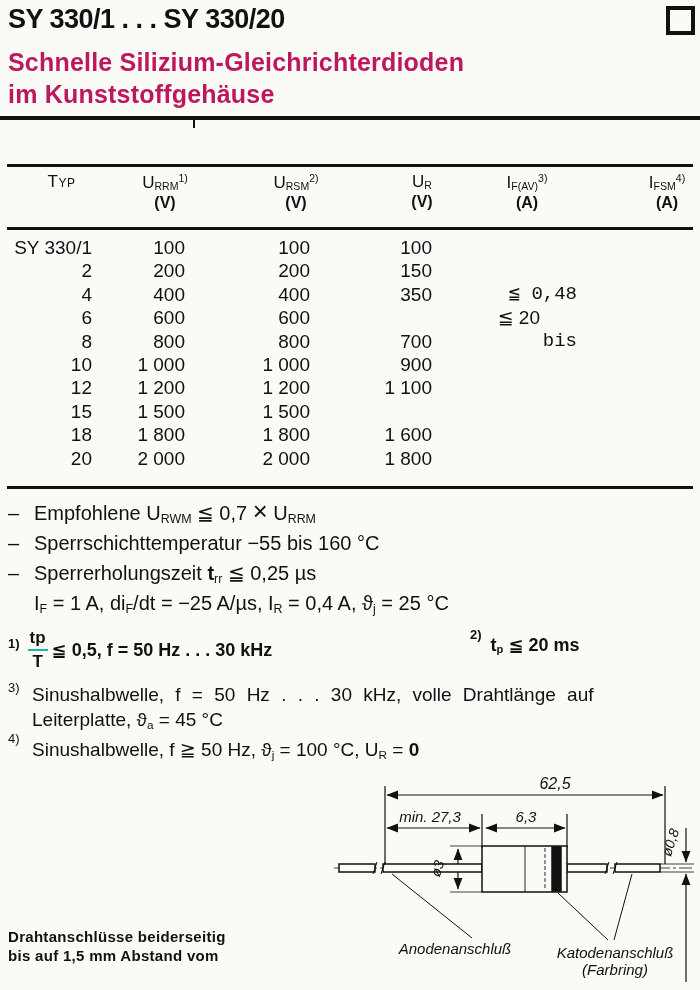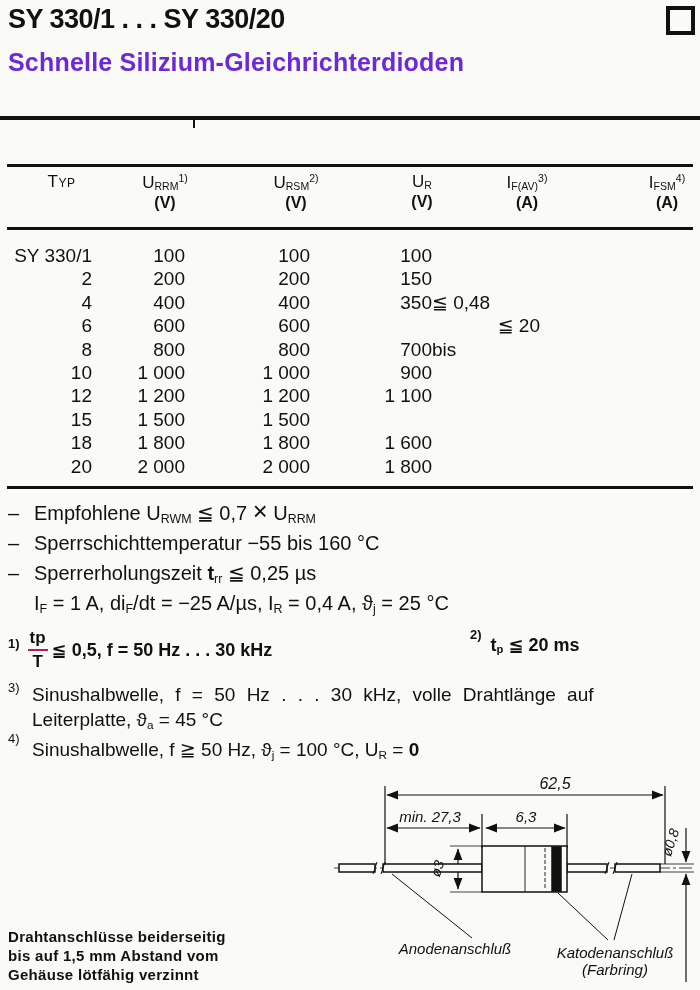--- a/index.html
+++ b/index.html
@@ -17,62 +17,62 @@
   .title{
     position:absolute;left:8px;top:4px;
     font-size:27px;font-weight:bold;letter-spacing:-0.5px;
   }
   .corner-box{
     position:absolute;left:666px;top:6px;width:21px;height:21px;
     border:4px solid #111;background:#fafaf7;
   }
   .subtitle{
     position:absolute;left:8px;top:46px;
-    font-size:25px;font-weight:bold;line-height:32px;color:#6d28d9;
+    font-size:25px;font-weight:bold;line-height:32px;color:#be185d;
     letter-spacing:0.2px;
   }
   .rule{position:absolute;background:#111;}
   .rule-thick{left:0;top:116px;width:700px;height:4px;}
   .rule-tick{left:193px;top:120px;width:2px;height:8px;}
   .rule-tabletop{left:7px;top:164px;width:686px;height:3px;}
   .rule-headsep{left:7px;top:227px;width:686px;height:3px;}
   .rule-tablebottom{left:7px;top:486px;width:686px;height:3px;}
 
   .thead{position:absolute;left:0;top:172px;width:700px;height:52px;}
   .th{position:absolute;display:flex;flex-direction:column;align-items:center;}
   .th-main{font-size:17px;}
   .th-unit{font-size:16px;font-weight:bold;margin-top:1px;}
   .sc{font-variant:small-caps;letter-spacing:0.5px;}
 
   .tbody{position:absolute;left:0;top:236px;width:700px;}
   .trow{display:flex;height:23.4px;line-height:23.4px;font-size:19px;}
-  .c{display:block;white-space:pre;margin-top:8px;}
+  .c{display:block;white-space:pre;}
   .c1{width:92px;text-align:right;}
   .c2{width:93px;text-align:right;}
   .c3{width:125px;text-align:right;}
   .c4{width:122px;text-align:right;}
-  .c5{width:145px;text-align:left;}
+  .c5{width:145px;text-align:right;font-family:Liberation Mono, monospace;}
   .c6{width:85px;text-align:right;}
 
   .notes{position:absolute;left:8px;top:498px;width:690px;font-size:20px;}
   .note-line{display:flex;height:30px;line-height:30px;}
   .note-bullet{width:26px;}
   .sub{font-size:62%;vertical-align:-0.22em;}
   .sup{font-size:62%;vertical-align:0.55em;}
   .b{font-weight:bold;}
   .big{font-size:128%;line-height:1;}
 
   .fnrow{position:absolute;left:8px;top:624px;width:690px;height:52px;
          display:flex;align-items:center;font-size:18px;font-weight:bold;}
   .fn1{display:flex;align-items:center;}
   .fn2{position:absolute;left:462px;top:10px;}
   .fnmark{font-size:13px;vertical-align:top;position:relative;top:-7px;margin-right:4px;}
   .frac{display:inline-flex;flex-direction:column;align-items:center;
         vertical-align:middle;line-height:1.05;margin:0 4px;font-size:17px;}
-  .fn-num{border-bottom:2px solid #be185d;padding:0 2px 2px;}
+  .fn-num{border-bottom:2px solid #14b8a6;padding:0 2px 2px;}
   .fn-den{padding-top:2px;}
 
   .fn3{position:absolute;left:8px;top:682px;width:688px;font-size:19px;line-height:25px;}
   .fn3 .wide{word-spacing:6px;}
   .fn4{position:absolute;left:8px;top:738px;width:688px;font-size:19px;}
   .fn-indent{padding-left:24px;display:block;}
   .fnline{display:flex;}
   .fnline .fnmark{flex:0 0 20px;margin-right:4px;}
 
   .diagram{position:absolute;left:330px;top:770px;}
@@ -87,20 +87,21 @@
 </head>
 <body>
 
 <div class="page">
 
   <div class="title">SY 330/1 . . . SY 330/20</div>
   <div class="corner-box"></div>
 
   <div class="subtitle">
     <div>Schnelle Silizium-Gleichrichterdioden</div>
+    <div>im Kunststoffgehäuse</div>
   </div>
 
   <div class="rule rule-thick"></div>
   <div class="rule rule-tick"></div>
   <div class="rule rule-tabletop"></div>
   <div class="rule rule-headsep"></div>
   <div class="rule rule-tablebottom"></div>
 
   <div class="thead">
     <div class="th" style="left:24px;width:75px;">
@@ -323,16 +324,15 @@
     <text x="112" y="100" font-size="14" text-anchor="middle" transform="rotate(-72 112 100)">ø3</text>
     <text x="345" y="74" font-size="14" text-anchor="middle" transform="rotate(-72 345 74)">ø0,8</text>
     <text x="125" y="184" font-size="15" text-anchor="middle">Anodenanschluß</text>
     <text x="285" y="188" font-size="15" text-anchor="middle">Katodenanschluß</text>
     <text x="285" y="205" font-size="15" text-anchor="middle">(Farbring)</text>
   </svg>
 
   <div class="bottom-note">
     <div>Drahtanschlüsse beiderseitig</div>
     <div>bis auf 1,5 mm Abstand vom</div>
-    <div>Gehäuse lötfähig verzinnt</div>
   </div>
 
 </div>
 
 </body></html>

